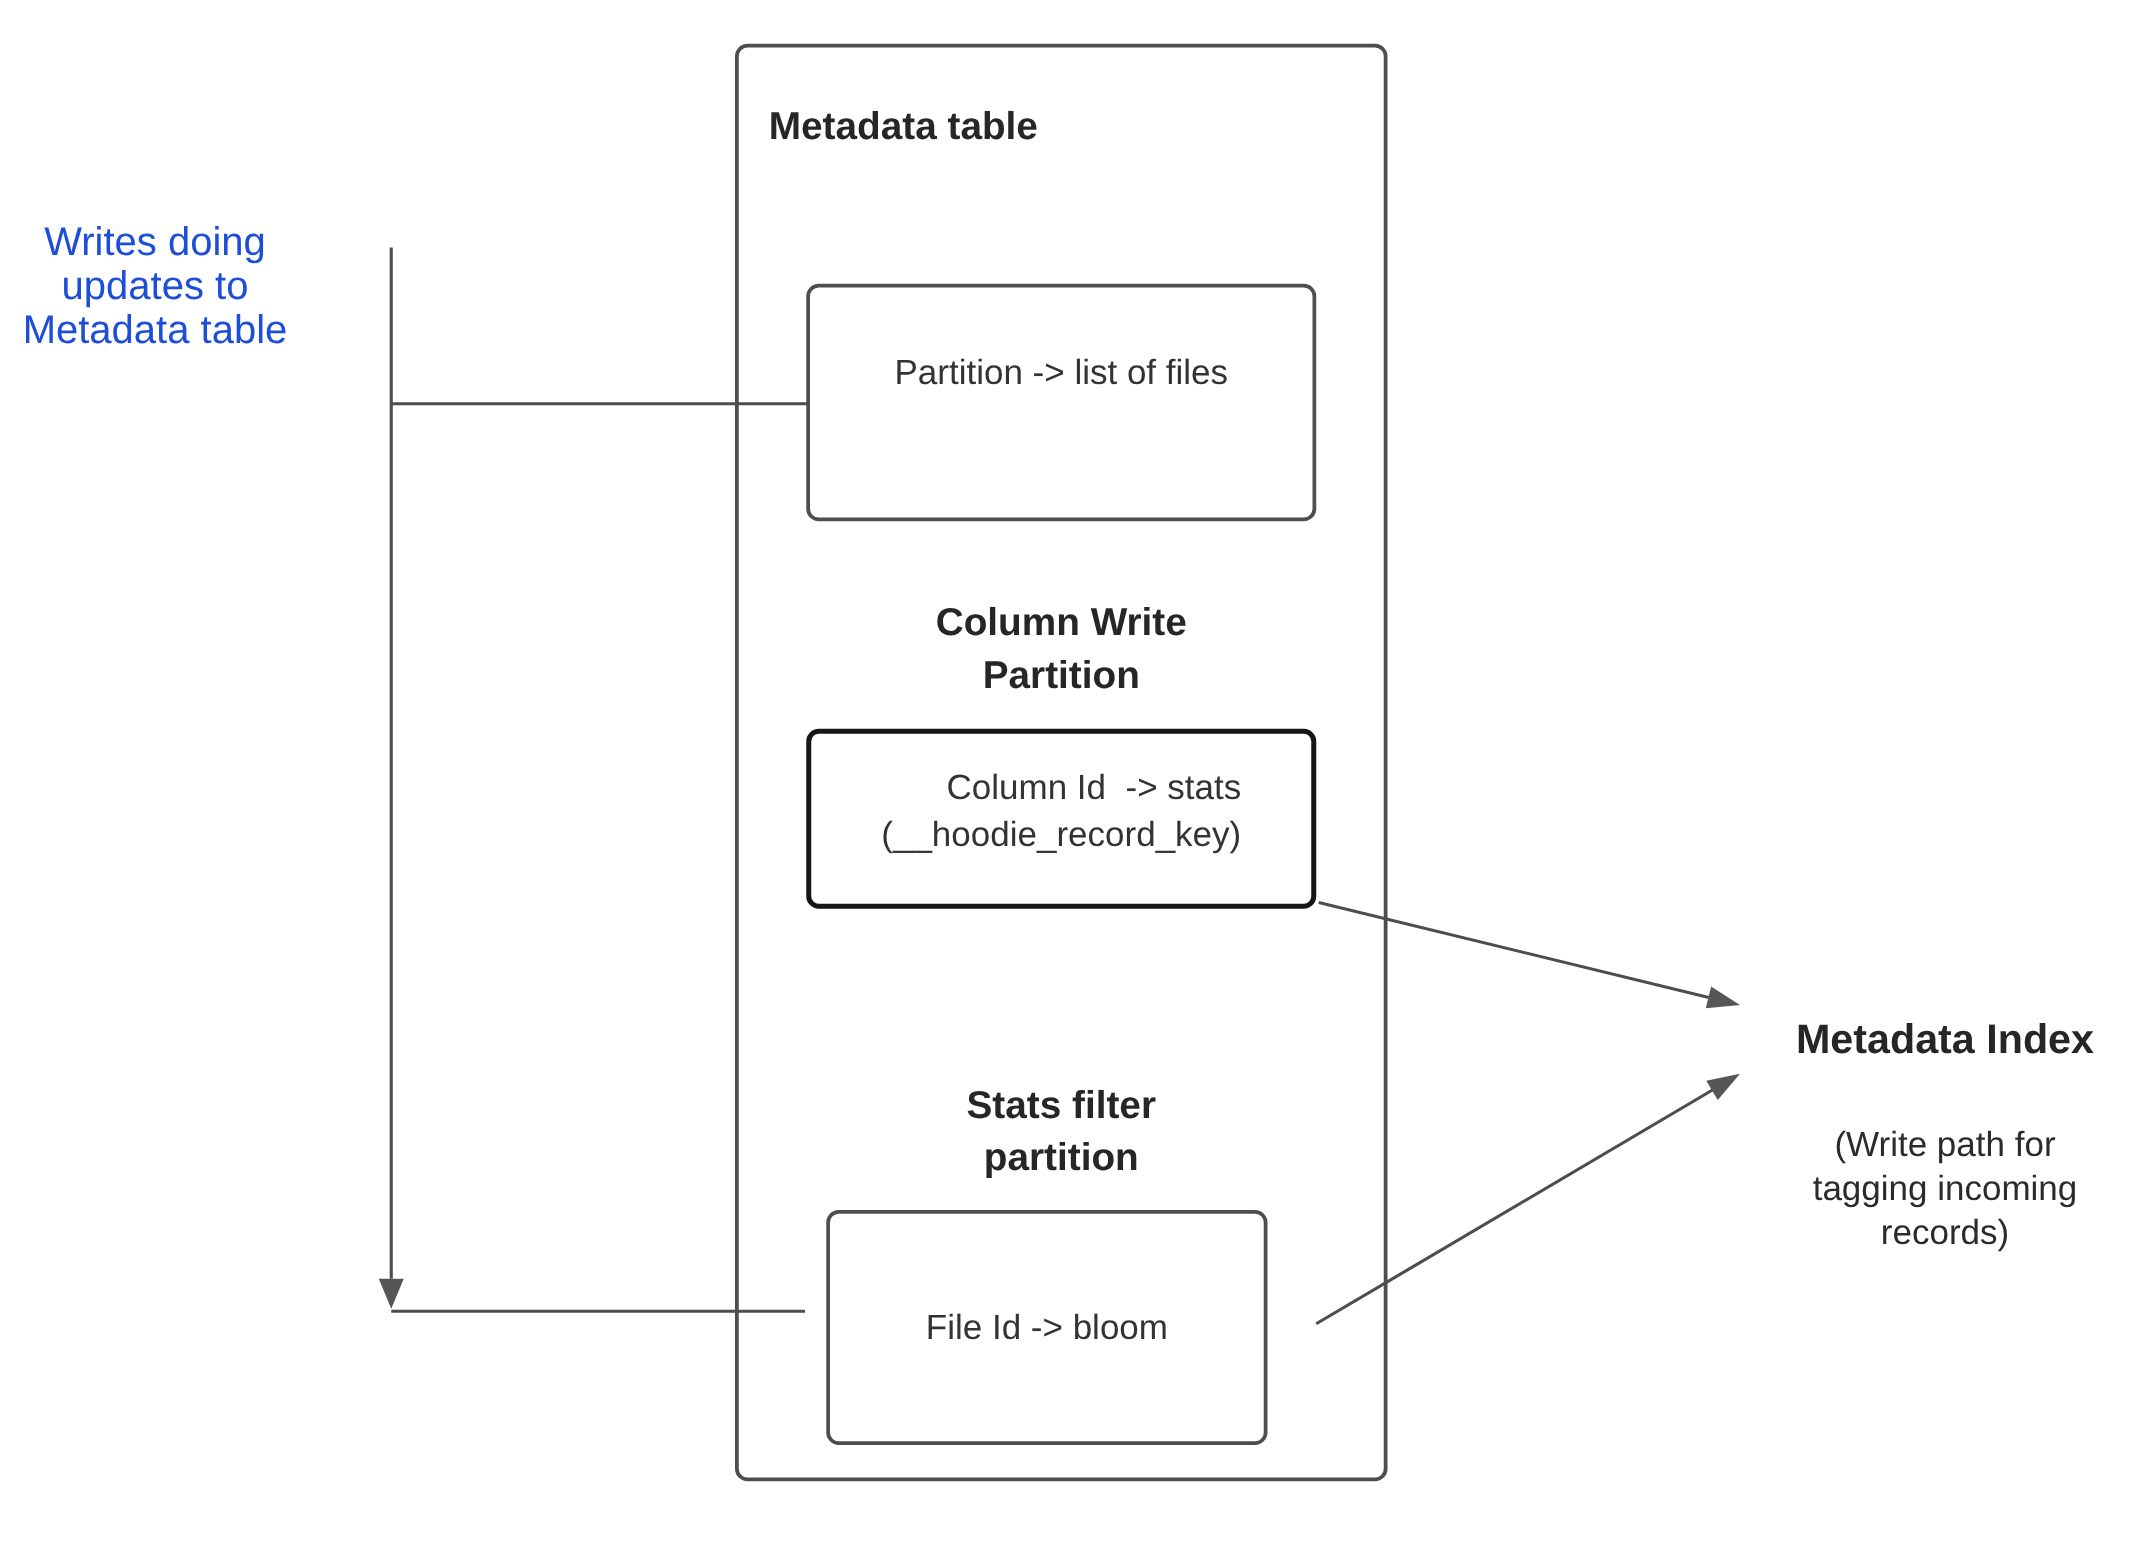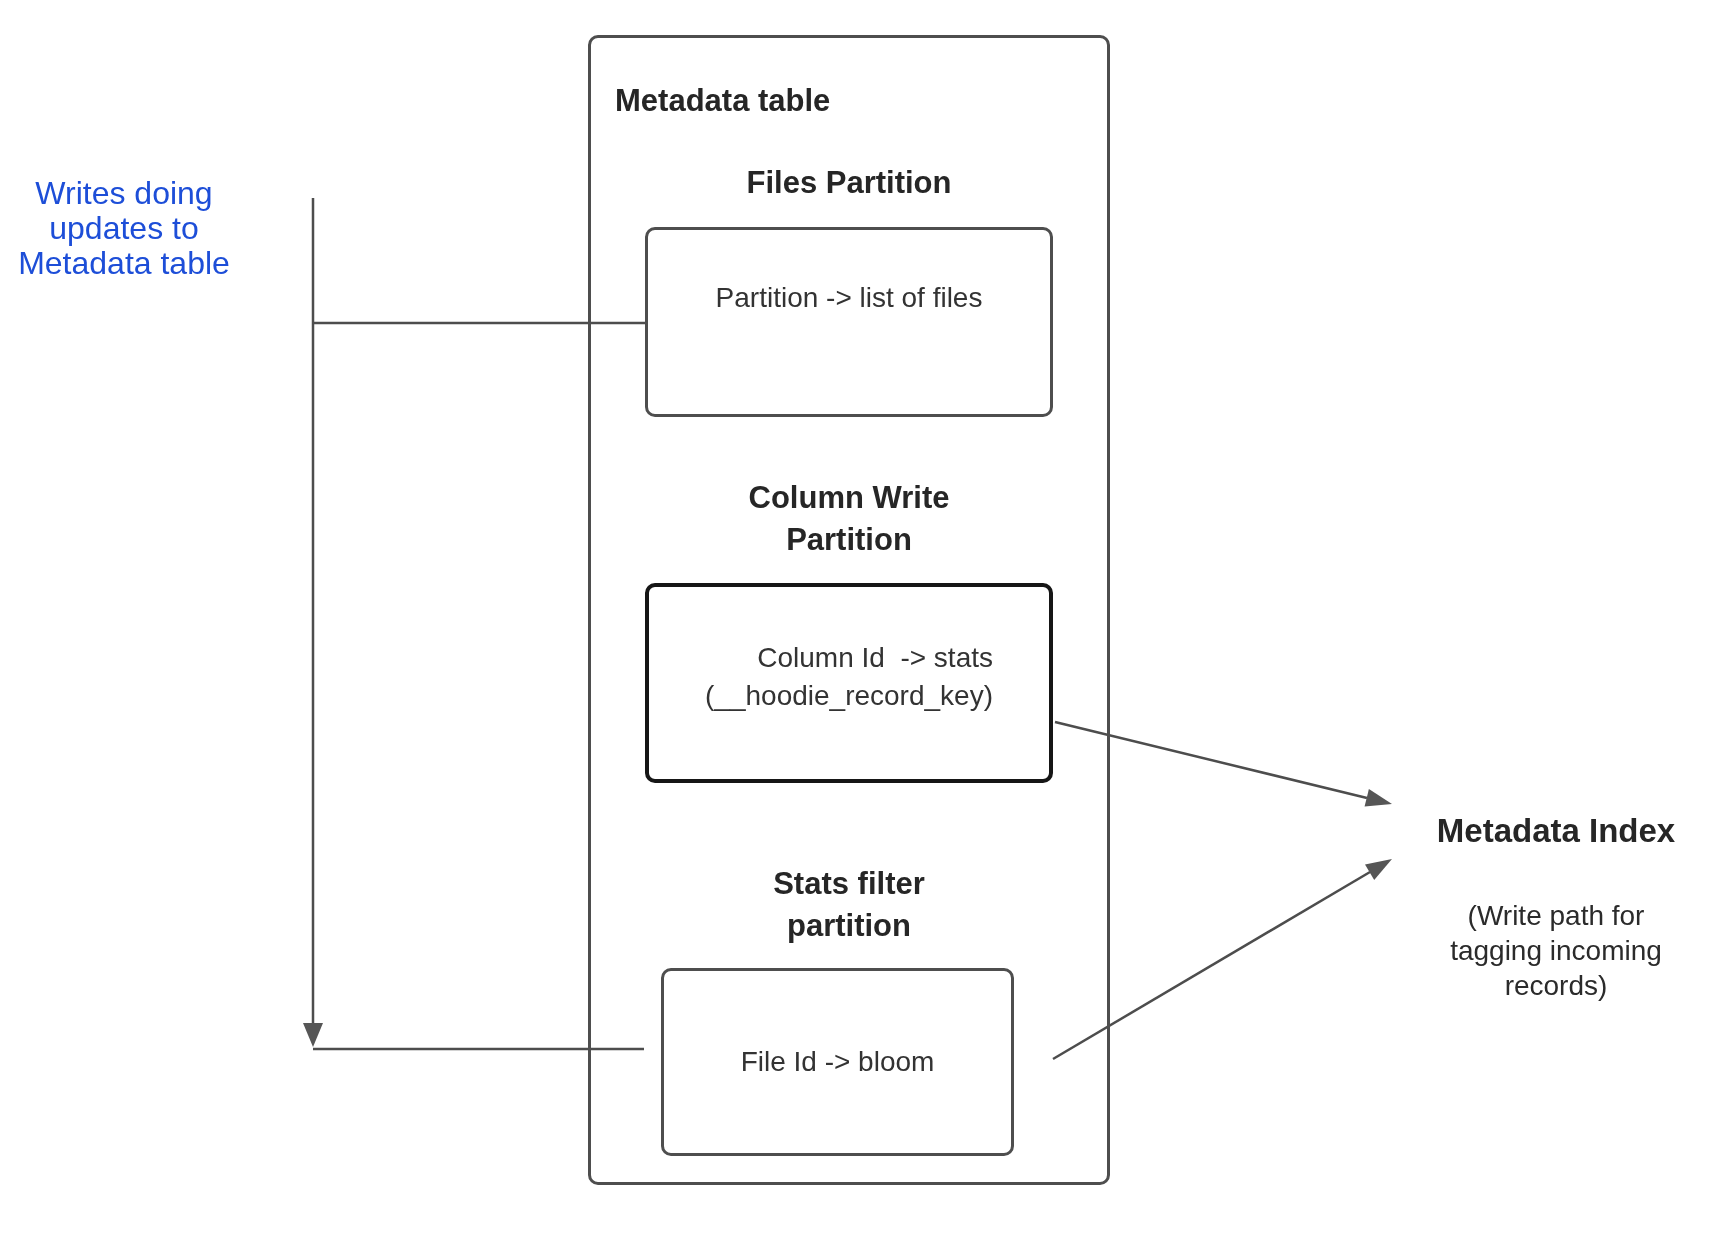--- a/index.html
+++ b/index.html
@@ -42,21 +42,21 @@
 
   .kv-box {
     box-sizing: border-box;
     border: 3px solid #4e4e4e; border-radius: 10px;
     display: flex; align-items: center; justify-content: center;
     font-size: 28px; line-height: 38px; color: #333333;
     text-align: right; background: #ffffff;
   }
   #files-box  { left: 645px; top: 227px; width: 408px; height: 190px; padding-bottom: 48px; }
   #column-stats-box {
-    left: 645px; top: 583px; width: 408px; height: 200px;
+    left: 645px; top: 583px; width: 408px; height: 144px;
     border: 4px solid #161616; padding-bottom: 12px;
   }
   #bloom-box  { left: 661px; top: 968px; width: 353px; height: 188px; }
 
   #metadata-index-title {
     left: 1390px; top: 812px; width: 332px;
     font-size: 33px; font-weight: bold; color: #262626;
   }
   #metadata-index-subtitle {
     left: 1390px; top: 898px; width: 332px;
@@ -85,21 +85,20 @@
   </svg>
 
   <div id="left-note" class="abs pre center">Writes doing
 updates to
 Metadata table</div>
 
   <div id="metadata-table-box" class="abs"></div>
 
   <div id="metadata-table-title" class="abs">Metadata table</div>
 
-  <div id="files-heading" class="abs center pre section-heading">Files Partition</div>
   <div id="files-box" class="abs kv-box">
     <span class="pre">Partition -&gt; list of files</span>
   </div>
 
   <div id="column-stats-heading" class="abs center pre section-heading">Column Write
 Partition</div>
   <div id="column-stats-box" class="abs kv-box">
     <span class="pre">Column Id  -&gt; stats
 (__hoodie_record_key)</span>
   </div>

